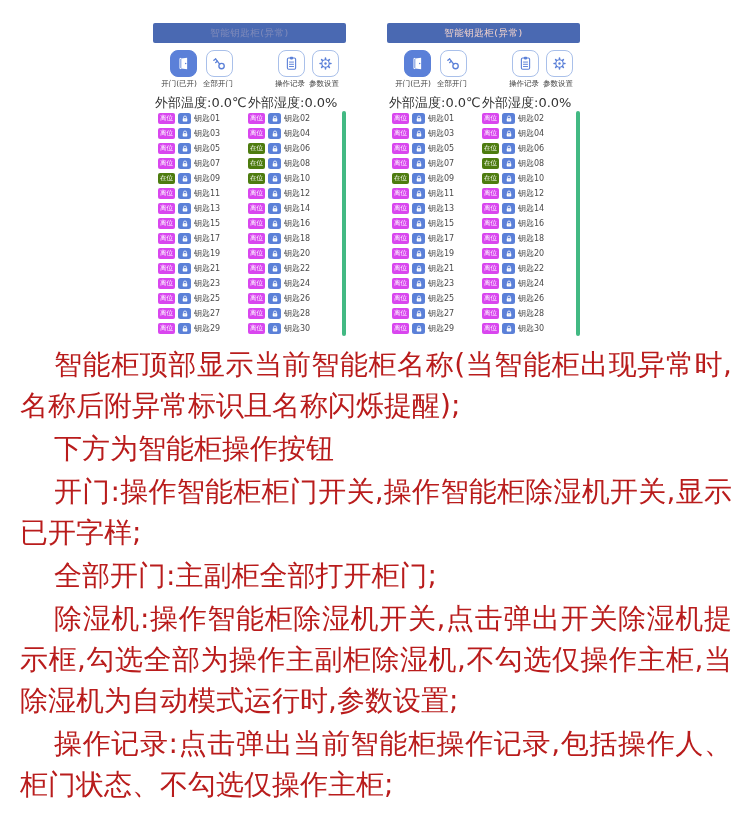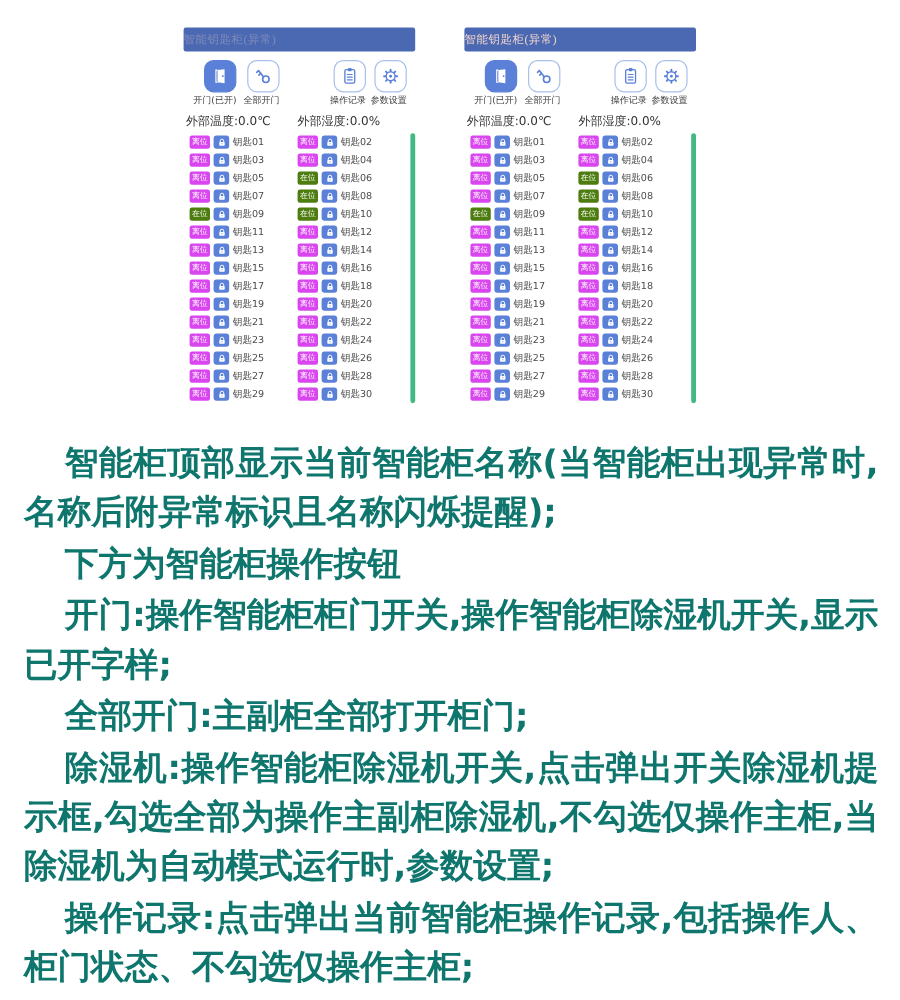--- a/index.html
+++ b/index.html
@@ -13,21 +13,21 @@
   }
 
   
   .cabinet-panel { position: absolute; top: 23px; width: 193px; height: 320px; }
   .cabinet-panel.pos-0 { left: 153px; }
   .cabinet-panel.pos-1 { left: 387px; }
 
   .panel-title {
     position: absolute; top: 0; left: 0; right: 0; height: 20px;
     background: #4a69b2; border-radius: 2px;
-    display: flex; align-items: center;  font-family: Liberation Serif, serif;
+    display: flex; align-items: center; justify-content: center;
   }
   .panel-title-text {
     color: #f3d3cc; font-size: 9.5px; letter-spacing: .5px; white-space: nowrap;
   }
   .cabinet-panel.faded .panel-title-text { opacity: .3; }
 
   .btn-row { position: absolute; top: 27px; left: 0; right: 0; height: 42px; }
   .icon-btn-wrap {
     position: absolute; top: 0; width: 38px;
     display: flex; flex-direction: column; align-items: flex-end; cursor: pointer;
@@ -40,21 +40,21 @@
     width: 27px; height: 27px; box-sizing: border-box;
     border: 1.5px solid #a9c0ea; border-radius: 8px; background: #fff;
     display: flex; align-items: center; justify-content: center;
   }
   .icon-btn-wrap.filled .icon-sq { background: #5b80d8; border-color: #5b80d8; }
   .icon-label {
     margin-top: 2px; font-size: 7.5px; color: #3c3c3c; white-space: nowrap;
   }
 
   .temp-row { position: absolute; top: 71px; left: 0; right: 0; height: 12px; }
-  .temp-row span { position: absolute; font-size: 10px; color: #333; white-space: nowrap; }
+  .temp-row span { position: absolute; font-size: 13px; color: #333; white-space: nowrap; }
   .temp-val { left: 2px; }
   .hum-val  { left: 95px; }
 
   .key-grid { position: absolute; top: 88px; left: 0; right: 0; bottom: 0; }
   .key-col { position: absolute; top: 0; width: 90px; }
   .key-col.c0 { left: 5px; }
   .key-col.c1 { left: 95px; }
   .key-row { height: 15px; display: flex; align-items: center; }
   .status-badge {
     width: 17px; height: 10.5px; border-radius: 2px; margin-right: 3px;
@@ -70,24 +70,23 @@
   }
   .key-label { font-size: 8px; color: #4a4a4a; white-space: nowrap; }
 
   .panel-scrollbar {
     position: absolute; left: 189px; top: 88px; width: 3.5px; height: 225px;
     background: #42b983; border-radius: 2px;
   }
 
   
   .description {
-    position: absolute; left: 20px; top: 365px; width: 712px;
-    color: #0f766e; font-size: 28px; line-height: 41px;
+    position: absolute; left: 20px; top: 344px; width: 712px;
+    color: #b91c1c; font-size: 28px; line-height: 41px;
     text-align: justify;
-    font-weight: bold;
   }
   .description p { margin: 0 0 2px 0; text-indent: 34px; }
 </style>
 </head>
 <body>
 
 <div class="stage">
 
   <div id="panels-host">
       <section class="cabinet-panel pos-0 faded">

